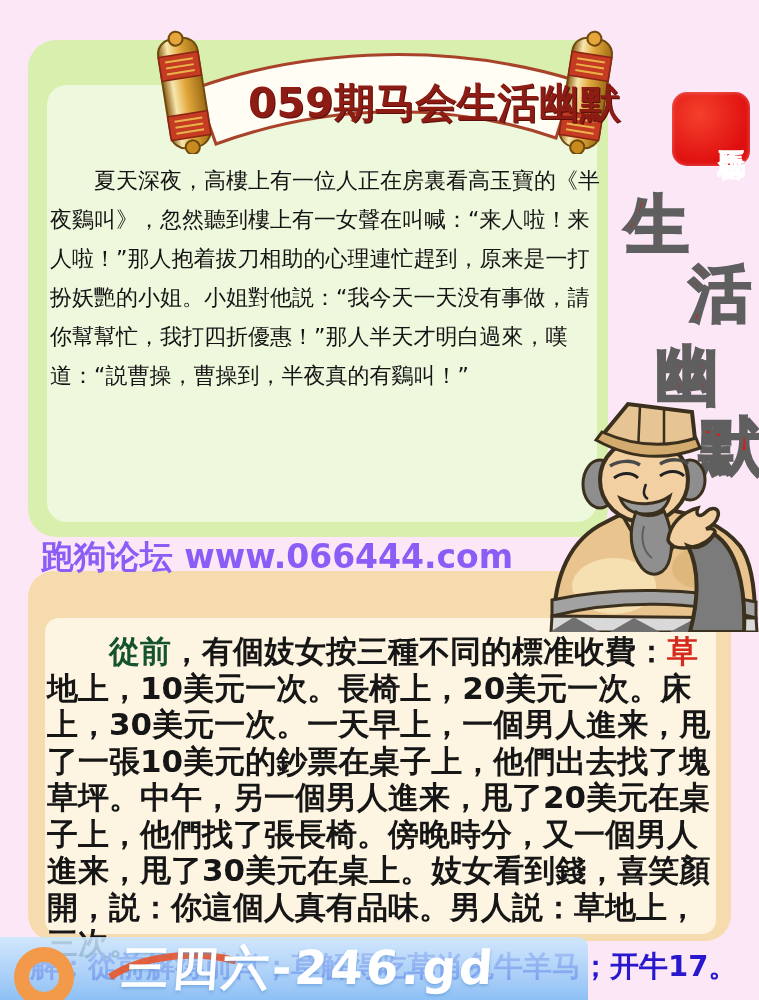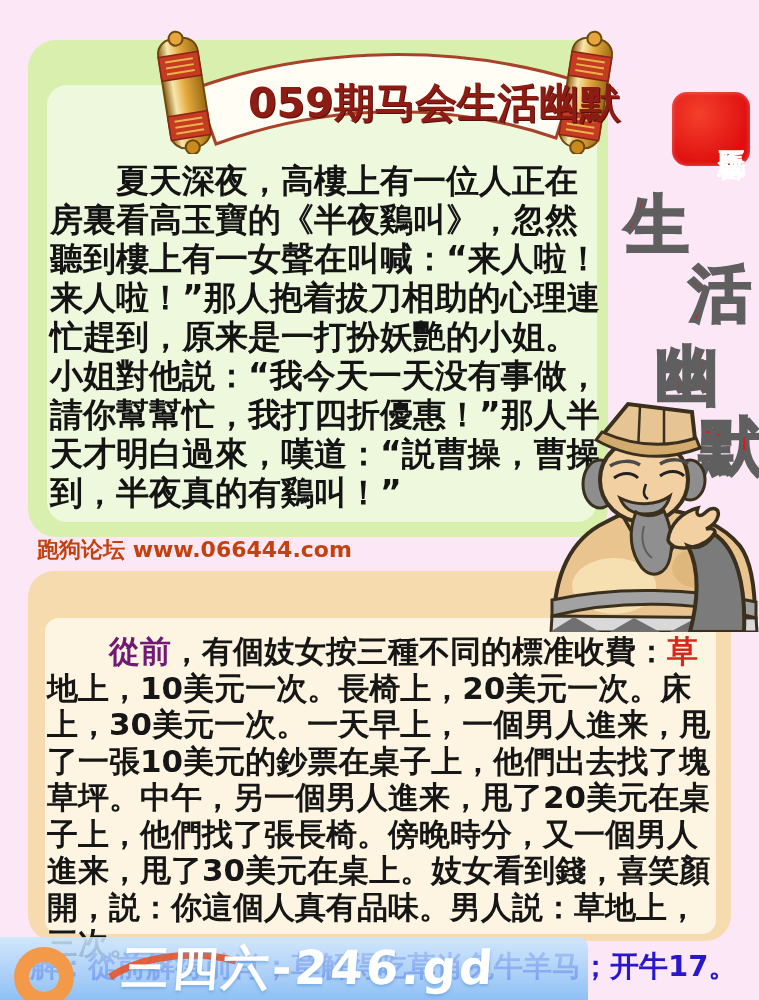--- a/index.html
+++ b/index.html
@@ -7,40 +7,40 @@
     width:759px;height:1000px;position:relative;overflow:hidden;
     background:#fce7f7;
     font-family:"DejaVu Sans","Liberation Sans",sans-serif;
   }
   
   .box1{position:absolute;left:28px;top:40px;width:580px;height:497px;
         background:#d9efad;border-radius:28px;z-index:1;}
   .box1-inner{position:absolute;left:19px;top:45px;right:11px;bottom:15px;
         background:#eef8dd;border-radius:20px;}
   .joke1{position:absolute;left:50px;top:161px;width:552px;z-index:3;
-        font-size:33px;line-height:39px;font-weight:bold;color:#141414;
+        font-size:22px;line-height:39px;font-weight:normal;color:#141414;
         text-indent:2em;}
   
   .banner{position:absolute;left:144px;top:30px;width:482px;height:124px;z-index:5;}
   .banner svg{position:absolute;left:0;top:0;}
   .banner-title{position:absolute;left:58px;right:58px;top:46px;text-align:center;
         font-size:41px;font-weight:bold;color:#8c1c14;
         text-shadow:1px 1px 0 #5a0f0a;white-space:nowrap;margin-left:46px;}
   
   .seal{position:absolute;left:672px;top:92px;width:78px;height:74px;z-index:4;
         background:radial-gradient(circle at 35% 30%, #f4402c 0%, #df0f0f 70%);
         border-radius:15px;color:#fff;font-weight:bold;font-size:28px;
         writing-mode:vertical-rl;text-orientation:upright;line-height:38px;
         text-align:center;box-shadow:inset 0 0 5px rgba(255,255,255,.35);}
   
   .side-char{position:absolute;z-index:2;font-weight:bold;color:#ee1111;
         -webkit-text-stroke:2.5px #5f5f5f;}
   
-  .forum{position:absolute;left:37px;top:535px;width:480px;text-align:left;z-index:2;
-        font-size:22px;font-weight:bold;color:#c2410c;white-space:nowrap;}
+  .forum{position:absolute;left:37px;top:535px;width:480px;text-align:center;z-index:2;
+        font-size:33px;font-weight:bold;color:#8b5cf6;white-space:nowrap;}
   
   .character{position:absolute;left:548px;top:398px;width:211px;height:234px;z-index:4;}
   
   .box2{position:absolute;left:28px;top:571px;width:703px;height:370px;
         background:#f6dbae;border-radius:26px;z-index:1;}
   .box2-inner{position:absolute;left:17px;top:47px;right:15px;bottom:7px;
         background:#fdf5e2;border-radius:14px;}
   .joke2{position:absolute;left:47px;top:633px;width:666px;z-index:3;
         font-size:31px;line-height:36.5px;font-weight:bold;color:#161616;
         text-indent:2em;}
@@ -132,21 +132,21 @@
   <path d="M88,114 C80,134 82,154 94,170 C104,181 118,177 122,160 C126,142 122,126 116,113 C107,119 96,119 88,114 Z" fill="#8f8f8f" stroke="#3a301d" stroke-width="3"></path>
   <path d="M96,128 C92,142 96,154 104,160" stroke="#5e5e5e" stroke-width="2" fill="none"></path>
   <path d="M120,142 C122,126 134,114 150,110 C147,118 152,120 158,114 C164,108 172,110 170,118 C169,123 164,128 158,131 C166,129 170,133 164,139 C157,146 146,150 136,150 C129,150 122,148 120,142 Z" fill="#f3d0a2" stroke="#3a301d" stroke-width="3.5"></path>
   <path d="M166,136 C188,150 198,186 196,234 L142,234 C152,196 150,168 140,148 C150,152 160,146 166,136 Z" fill="#7b7b7b" stroke="#3a301d" stroke-width="4"></path>
 </svg>
 
 <div class="box2">
   <div class="box2-inner"></div>
 </div>
 
-<div class="joke2"><span style="color: #701a75;">從前</span><span style="color: rgb(22, 22, 22); margin-top: 16px;">，有個妓女按三種不同的標准收費：</span><span style="color: rgb(212, 42, 30);">草</span><span style="color: rgb(22, 22, 22);">地上，10美元一次。長椅上，20美元一次。床上，30美元一次。一天早上，一個男人進来，甩了一張10美元的鈔票在桌子上，他們出去找了塊草坪。中午，另一個男人進来，甩了20美元在桌子上，他們找了張長椅。傍晚時分，又一個男人進来，甩了30美元在桌上。妓女看到錢，喜笑顏開，説：你這個人真有品味。男人説：草地上，三次。</span></div>
+<div class="joke2"><span style="color: #14532d;">從前</span><span style="color: rgb(22, 22, 22); margin-top: 16px;">，有個妓女按三種不同的標准收費：</span><span style="color: rgb(212, 42, 30);">草</span><span style="color: rgb(22, 22, 22);">地上，10美元一次。長椅上，20美元一次。床上，30美元一次。一天早上，一個男人進来，甩了一張10美元的鈔票在桌子上，他們出去找了塊草坪。中午，另一個男人進来，甩了20美元在桌子上，他們找了張長椅。傍晚時分，又一個男人進来，甩了30美元在桌上。妓女看到錢，喜笑顏開，説：你這個人真有品味。男人説：草地上，三次。</span></div>
 
 <div class="solution">解：從前解得前肖；草解得吃草肖兔牛羊马；开牛17。</div>
 
 <div class="watermark">
   <div class="wm-ring"></div>
   <svg class="wm-swoosh" width="140" height="44" viewBox="0 0 140 44">
     <path d="M6,30 C42,6 98,4 132,14" stroke="#e8542a" stroke-width="7" fill="none" opacity="0.9"></path>
   </svg>
   <div class="wm-text">三四六-246.gd</div>
 </div>

